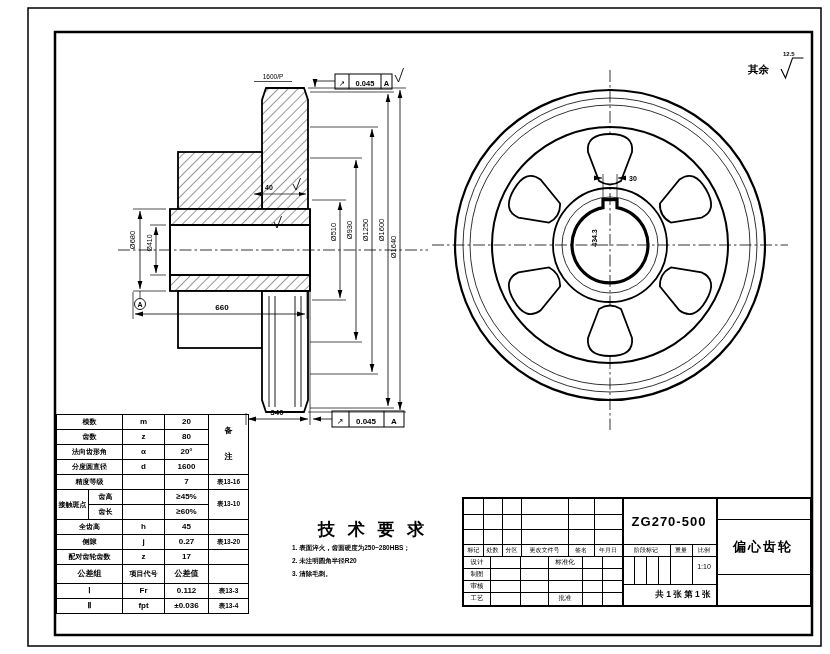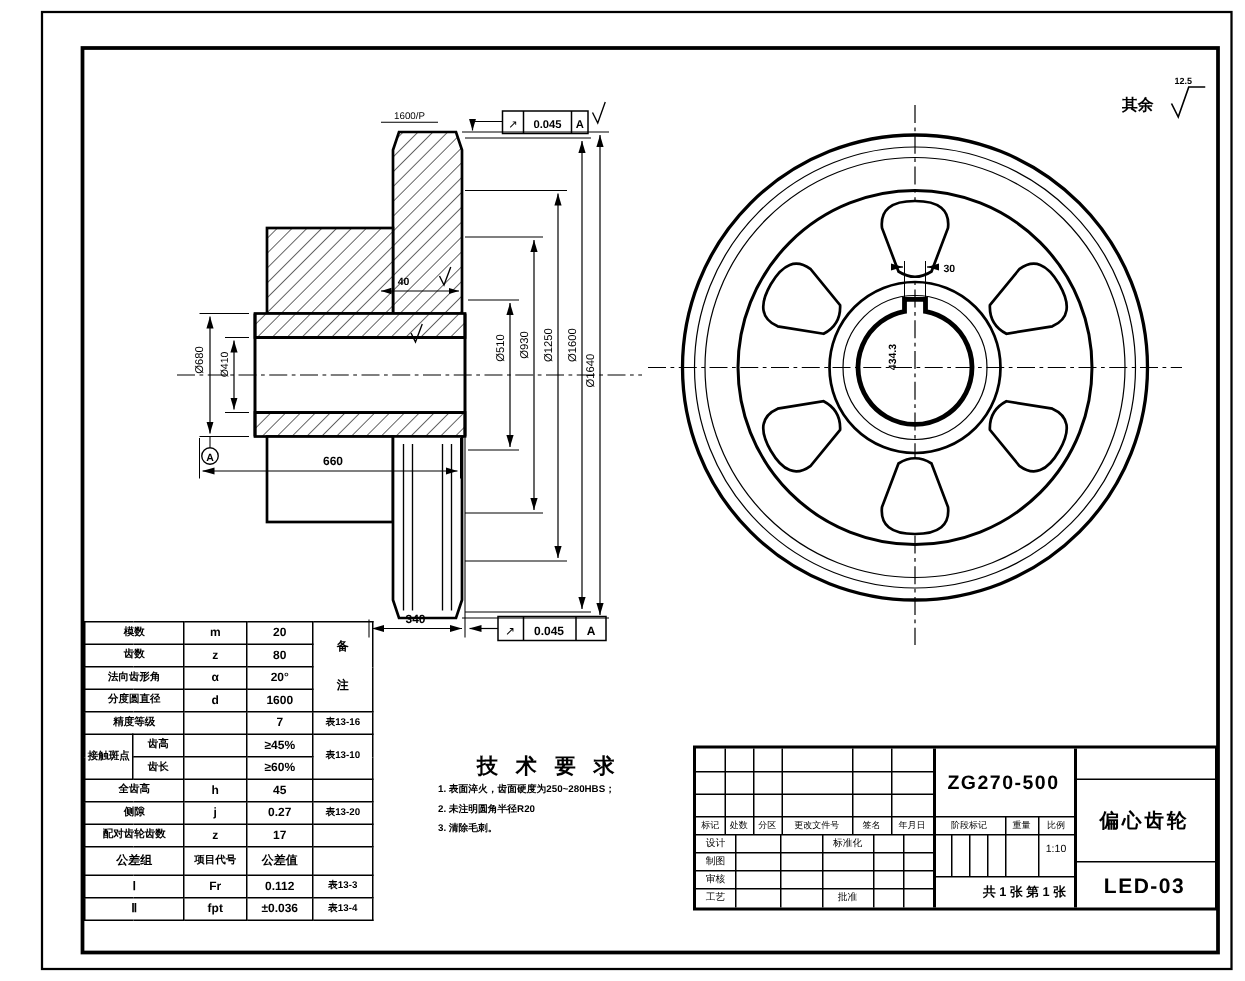--- a/index.html
+++ b/index.html
@@ -16,21 +16,21 @@
     table-layout:fixed;width:192px;}
   #param-table td{border:1px solid #000;padding:0;text-align:center;font-size:8px;
     font-weight:bold;height:14px;line-height:1.05;overflow:hidden;white-space:nowrap;}
   #param-table td.nm{font-size:7px;}
   #param-table td.rf{font-size:6.5px;}
   #param-table tr.tall td{height:18px;}
   #param-table .note-cell div{height:26px;display:flex;align-items:center;justify-content:center;}
 
   
   #techreq{position:absolute;left:292px;top:502px;width:180px;}
-  #techreq .tr-title{font-size:14px;font-weight:bold;letter-spacing:4px;padding-left:26px;white-space:nowrap;}
+  #techreq .tr-title{font-size:17px;font-weight:bold;letter-spacing:4px;padding-left:26px;white-space:nowrap;margin-top:16px;}
   #techreq .tr-item{font-size:6.5px;line-height:13px;white-space:nowrap;font-weight:bold;}
 
   
   #title-block{position:absolute;left:462px;top:497px;width:350px;height:110px;
     border:2px solid #000;box-sizing:border-box;}
   #title-block .hl{position:absolute;height:1px;background:#000;}
   #title-block .vl{position:absolute;width:1px;background:#000;}
   #title-block .vl2{position:absolute;width:2px;background:#000;}
   #title-block .cell{position:absolute;display:flex;align-items:center;justify-content:center;
     overflow:hidden;white-space:nowrap;}
@@ -338,16 +338,15 @@
   <div class="vl" style="left:206px;top:45px;height:40px"></div>
   <div class="vl" style="left:228px;top:45px;height:40px"></div>
   <div class="cell fs7" style="left:228px;top:60px;width:24px;height:14px">1:10</div>
   <div class="hl" style="left:158px;top:85px;width:94px"></div>
   <div class="cell fs85" style="left:158px;top:85px;width:94px;height:21px">共 1 张 第 1 张</div>
 
   <div class="vl2" style="left:252px;top:0;height:106px"></div>
   <div class="hl" style="left:252px;top:20px;width:94px"></div>
   <div class="cell fs13" style="left:252px;top:20px;width:94px;height:55px;letter-spacing:2px">偏心齿轮</div>
   <div class="hl" style="left:252px;top:75px;width:94px"></div>
-  <div class="cell fs14" style="left:252px;top:75px;width:94px;height:31px">LED-03</div>
 </div>
 
 </div>
 
 </body></html>

